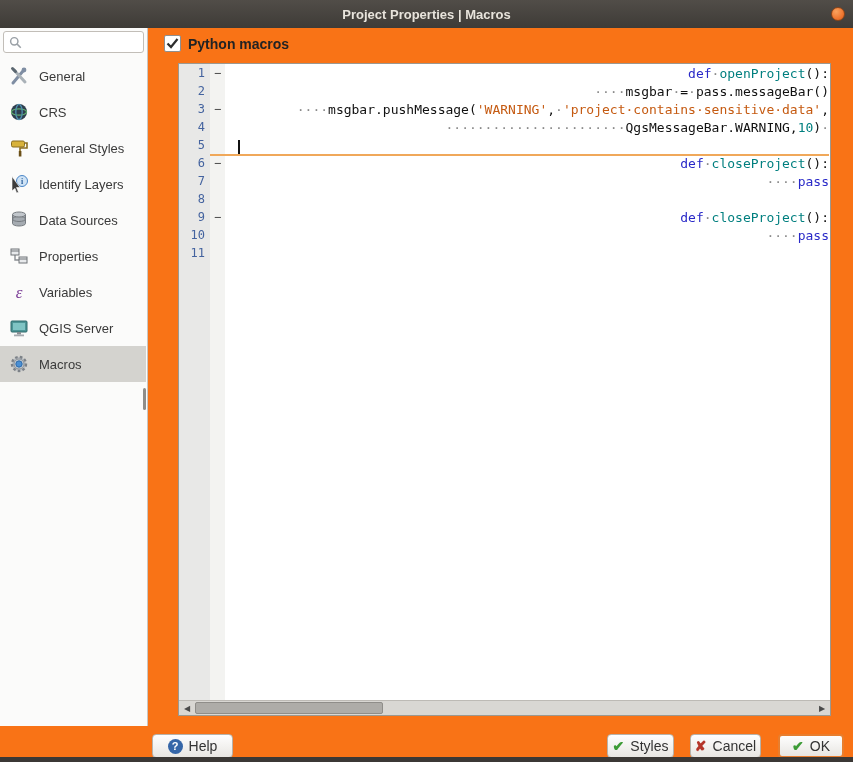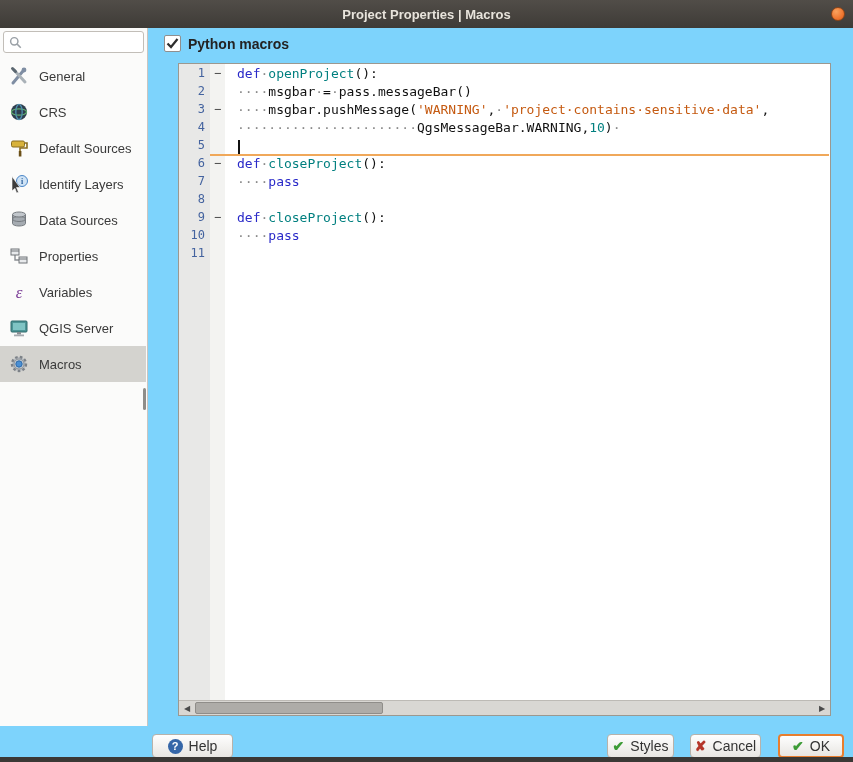--- a/index.html
+++ b/index.html
@@ -1,16 +1,16 @@
 <!DOCTYPE html>
 <html><head>
 <meta charset="utf-8">
 <style>
   html,body{margin:0;padding:0;background:#555;}
-  .window{position:relative;width:853px;height:762px;background:#7dd3fc;overflow:hidden;
+  .window{position:relative;width:853px;height:762px;background:#f97316;overflow:hidden;
           font-family:"Liberation Sans",sans-serif;}
   
   .titlebar{position:absolute;top:0;left:0;right:0;height:28px;
             background:linear-gradient(#514d48,#3e3b37);
             display:flex;align-items:center;justify-content:center;}
   .titlebar .title{color:#e8e4dc;font-size:13px;font-weight:bold;}
   .close-btn{position:absolute;right:8px;top:7px;width:14px;height:14px;border-radius:50%;
              background:radial-gradient(circle at 35% 30%,#f9a25e,#ef7731 60%,#d95f1d);
              border:1px solid #8e4517;box-sizing:border-box;cursor:pointer;}
   
@@ -34,21 +34,21 @@
   .pm-label{position:absolute;left:188px;top:36px;font-size:14px;font-weight:bold;color:#232323;}
   
   .editor{position:absolute;left:178px;top:63px;width:653px;height:653px;background:#ffffff;
           border:1px solid #9b9890;box-sizing:border-box;}
   .ed-numbers{position:absolute;left:0;top:0;bottom:15px;width:31px;background:#e8e8e7;padding-top:2px;box-sizing:border-box;}
   .ed-num{height:18px;line-height:18px;text-align:right;padding-right:5px;
           font:12px "DejaVu Sans Mono",monospace;}
   .ed-folds{position:absolute;left:31px;top:0;bottom:15px;width:15px;background:#f3f3f1;padding-top:2px;box-sizing:border-box;}
   .ed-fold-mark{height:18px;line-height:18px;text-align:center;color:#4d4d4d;
                 font:12px "DejaVu Sans Mono",monospace;}
-  .ed-text{position:absolute;left:46px;top:0;right:1px;bottom:15px;padding-top:2px;padding-left:12px;overflow:hidden;}
+  .ed-text{position:absolute;left:46px;top:0;right:1px;bottom:15px;padding-top:2px;padding-left:12px;overflow:hidden;text-align:right;}
   .ed-row{height:18px;line-height:18px;font:13px "DejaVu Sans Mono",monospace;white-space:pre;position:relative;}
   .caret{position:absolute;left:1px;top:2px;width:2px;height:14px;background:#111;}
   .caret-underline{position:absolute;left:31px;right:1px;height:2px;}
   
   .ed-hscroll{position:absolute;left:0;right:0;bottom:0;height:15px;background:#d9d7d3;
               border-top:1px solid #bdbab5;box-sizing:border-box;display:flex;}
   .hs-arrow{width:16px;height:14px;display:flex;align-items:center;justify-content:center;
             font-size:8px;color:#4a4a4a;cursor:pointer;}
   .hs-track{flex:1;position:relative;height:14px;}
   .hs-thumb{position:absolute;left:0;top:1px;width:188px;height:12px;background:#aeaca8;
@@ -112,21 +112,21 @@
           <span class="sb-label">CRS</span>
         </div>
         <div class="sb-item">
           <span class="sb-icon">
             <svg width="20" height="20" viewBox="0 0 20 20">
               <rect x="2.5" y="3" width="13" height="6" rx="1.5" fill="#d8b23a" stroke="#8a6d1f"></rect>
               <path d="M15.5 5 h2.5 v5 h-7 v3" fill="none" stroke="#8a6d1f" stroke-width="1.6"></path>
               <rect x="9.8" y="13" width="2.6" height="5.5" fill="#6b4f17"></rect>
             </svg>
           </span>
-          <span class="sb-label">Default Sources</span>
+          <span class="sb-label">General Styles</span>
         </div>
         <div class="sb-item">
           <span class="sb-icon">
             <svg width="20" height="20" viewBox="0 0 20 20">
               <circle cx="13" cy="7" r="5.5" fill="#cfe3f5" stroke="#4a86c8"></circle>
               <text x="13" y="10.2" text-anchor="middle" font-size="8" font-weight="bold" fill="#2a5e9a" font-family="Liberation Serif,serif">i</text>
               <path d="M3 2.5 L11 13.5 L7.5 13.5 L9.5 18.2 L7.6 18.9 L6 14.4 L3 16.8 Z" fill="#3c3c3c" stroke="#ffffff" stroke-width="0.6"></path>
             </svg>
           </span>
           <span class="sb-label">Identify Layers</span>

